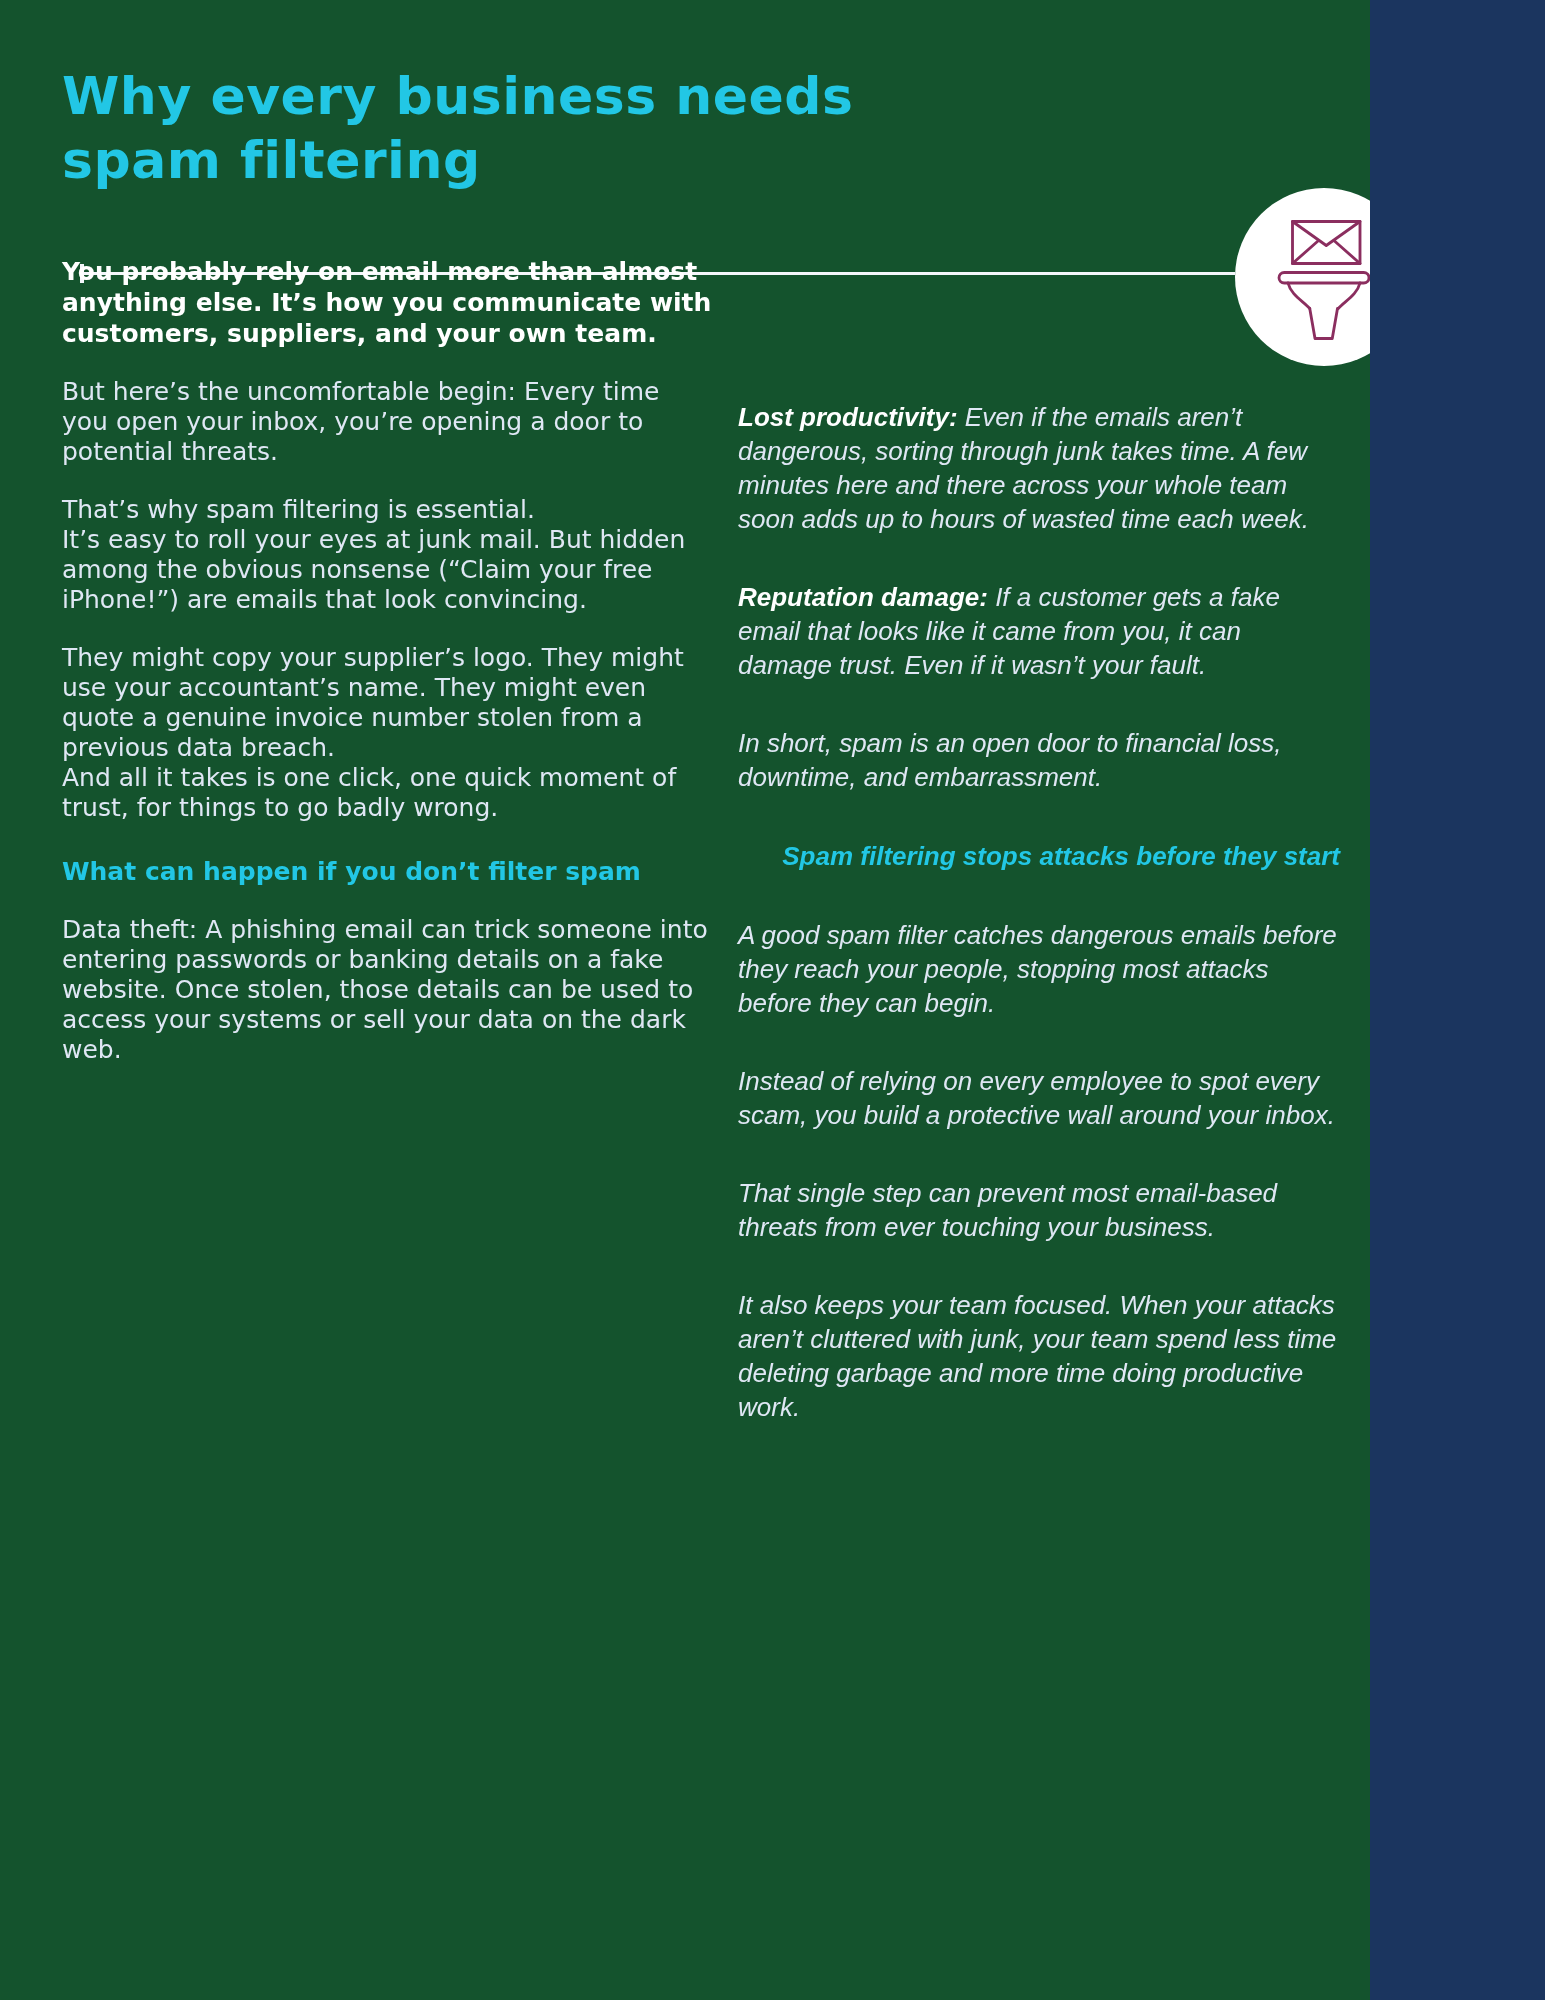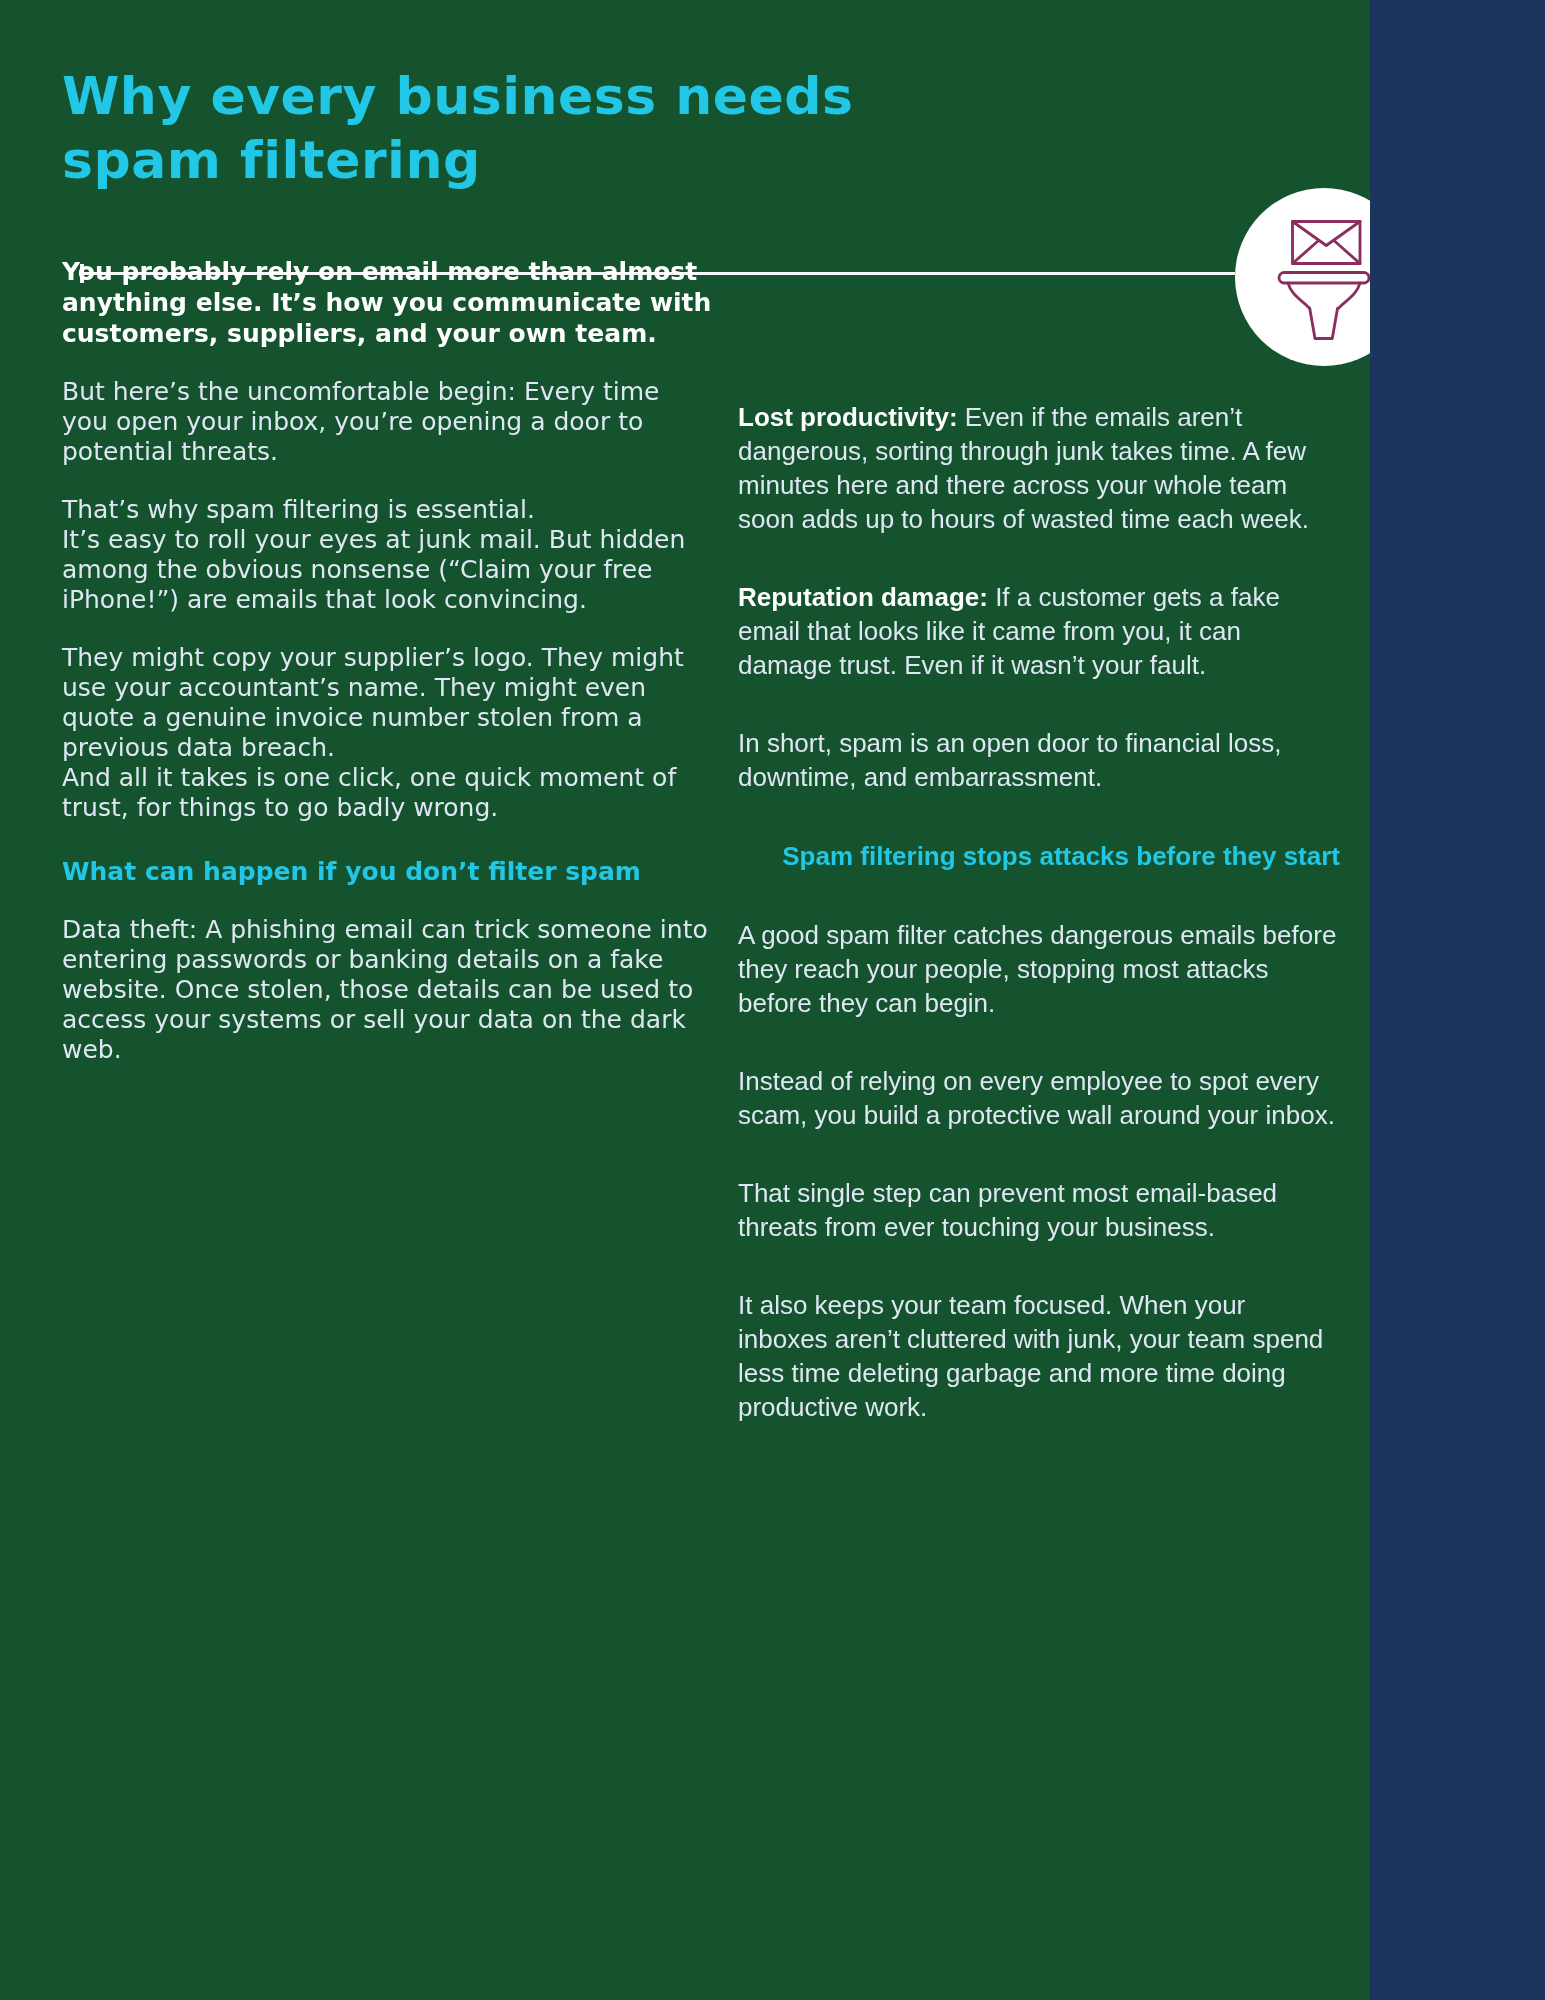--- a/index.html
+++ b/index.html
@@ -42,20 +42,21 @@
     color:#dfe7f4;
   }
   .col-left {
     left:62px; top:256px; width:650px;
     font-size:25px; line-height:30px;
   }
   .col-right {
     left:738px; top:400px; width:602px;
     font-size:26px; line-height:34px;
     font-family:"Liberation Sans", sans-serif;
+    font-style:italic;
   }
   p { margin:0; white-space:pre-line; }
   .intro {
     color:#ffffff; font-weight:bold;
     line-height:31px;
     margin-bottom:28px;
   }
   .col-left p.body    { margin-bottom:28px; }
   .col-left p.prehead { margin-bottom:34px; }
   .col-left p.last    { margin-bottom:0; }
@@ -109,16 +110,16 @@
   </div>
 
   <div class="col col-right">
     <p class="body"><span class="lead">Lost productivity:</span><span> Even if the emails aren’t dangerous, sorting through junk takes time. A few minutes here and there across your whole team soon adds up to hours of wasted time each week.</span></p>
     <p class="body"><span class="lead">Reputation damage:</span><span> If a customer gets a fake email that looks like it came from you, it can damage trust. Even if it wasn’t your fault.</span></p>
     <p class="body">In short, spam is an open door to financial loss, downtime, and embarrassment.</p>
     <p class="subhead">Spam filtering stops attacks before they start</p>
     <p class="body">A good spam filter catches dangerous emails before they reach your people, stopping most attacks before they can begin.</p>
     <p class="body">Instead of relying on every employee to spot every scam, you build a protective wall around your inbox.</p>
     <p class="body">That single step can prevent most email-based threats from ever touching your business.</p>
-    <p class="body last">It also keeps your team focused. When your inboxes aren’t cluttered with junk, your team spend less time deleting garbage and more time doing productive work.</p>
+    <p class="body last">It also keeps your team focused. When your attacks aren’t cluttered with junk, your team spend less time deleting garbage and more time doing productive work.</p>
   </div>
 
 </div>
 
 </body></html>

